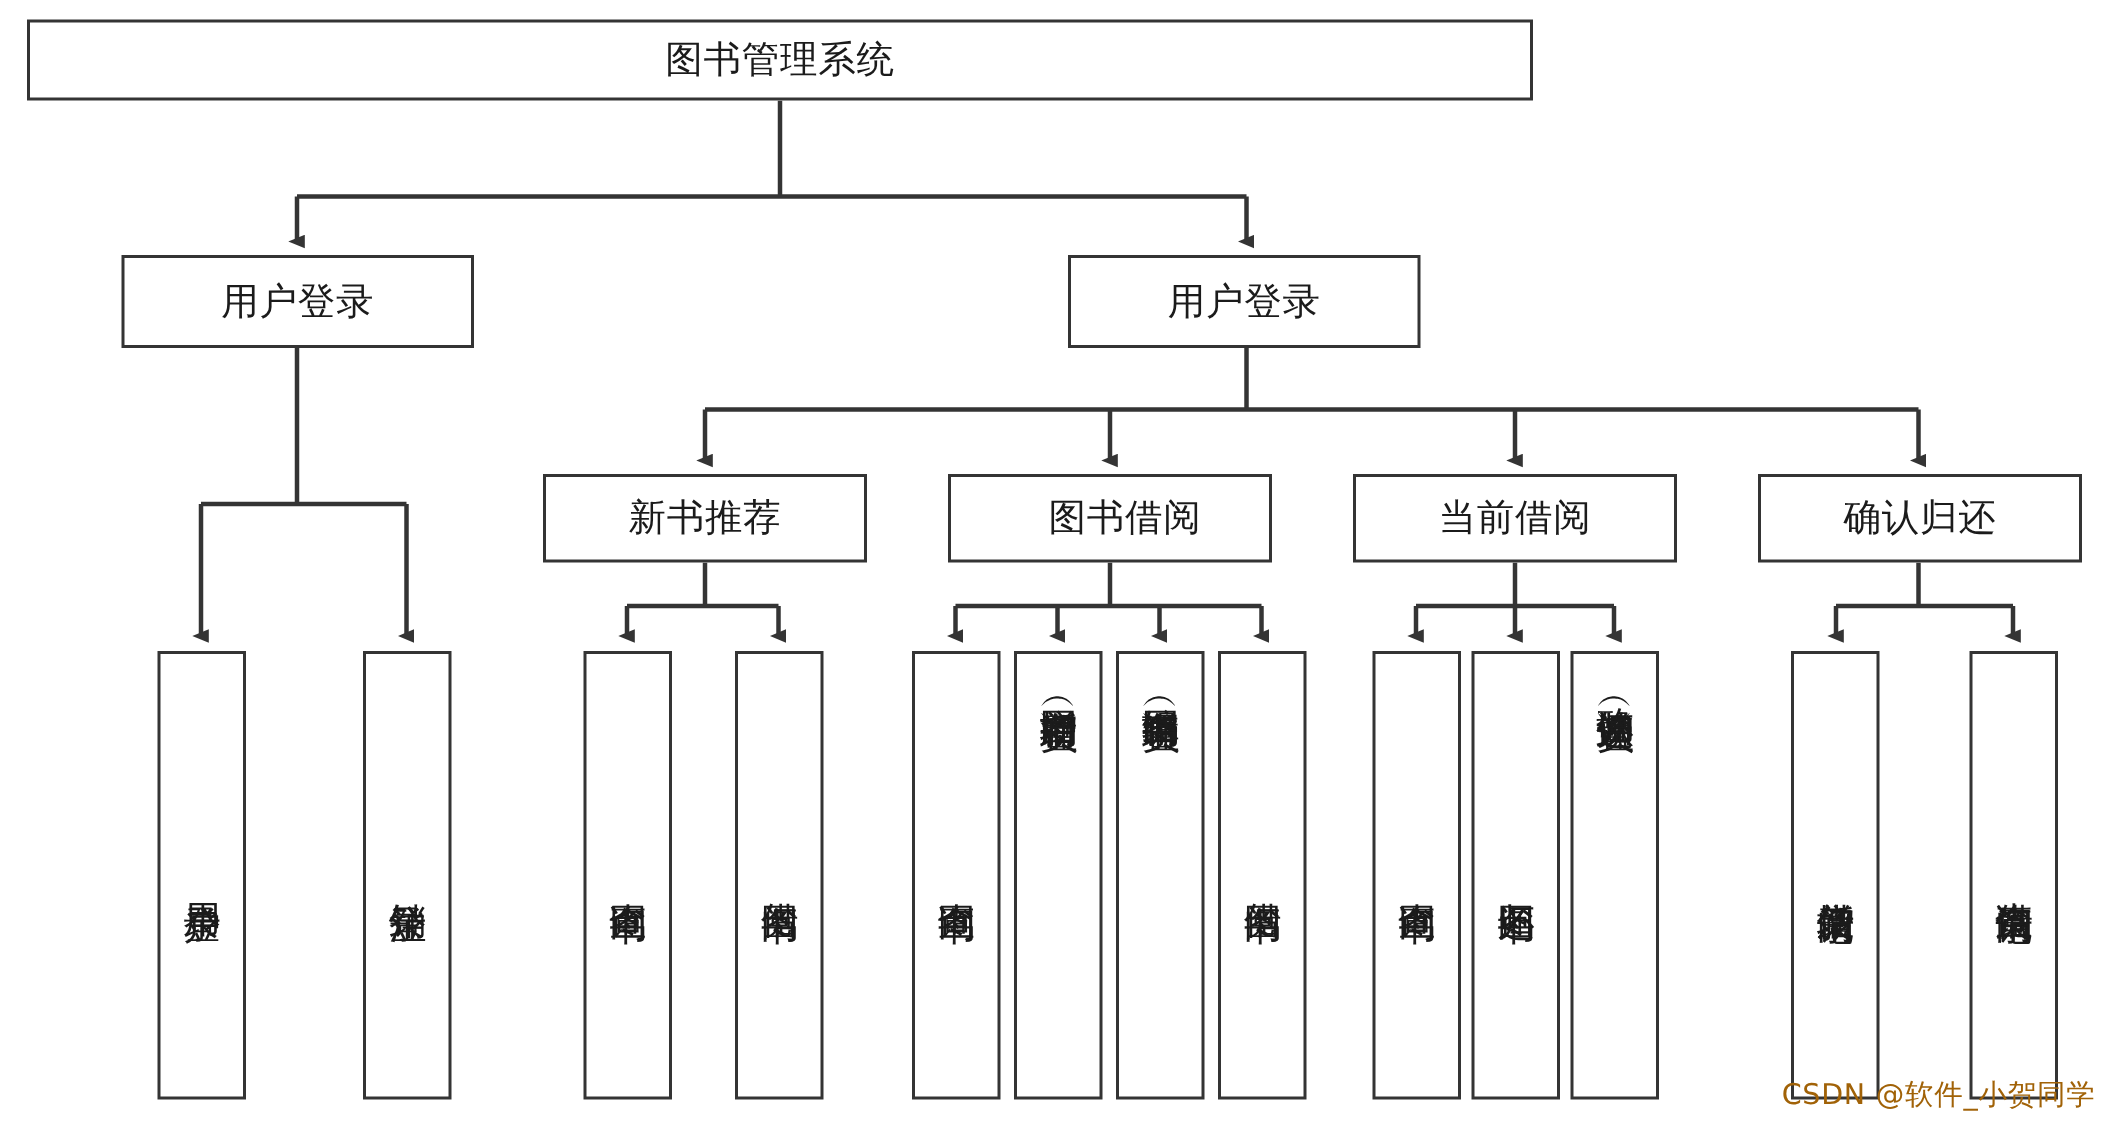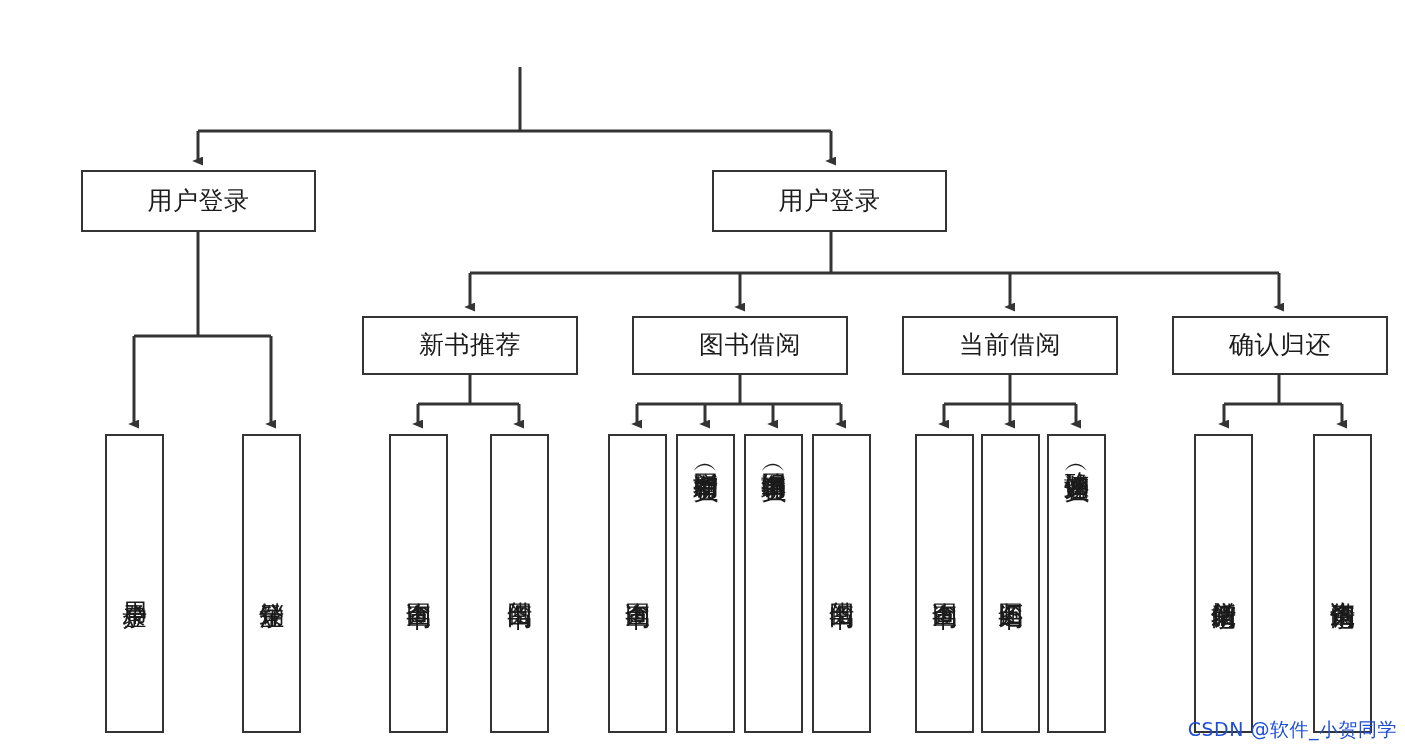--- a/index.html
+++ b/index.html
@@ -52,21 +52,21 @@
   }
   .leaf.mid{
     align-items:center;
     padding-top:0;
   }
   #watermark{
     position:absolute;
     right:8px;
     bottom:4px;
     font-size:19px;
-    color:#1d4ed8;
+    color:#a16207;
     white-space:nowrap;
     letter-spacing:0.5px;
   }
 </style>
 </head>
 <body>
 
 <div id="canvas">
 
   <svg id="edges" viewBox="0 0 1405 747" width="1405" height="747">
@@ -115,20 +115,23 @@
       <path d="M1010,404 L1010,424" marker-end="url(#arrow)"></path>
       <path d="M1076,404 L1076,424" marker-end="url(#arrow)"></path>
 
       <path d="M1279,375 L1279,404"></path>
       <path d="M1224,404 L1342,404"></path>
       <path d="M1224,404 L1224,424" marker-end="url(#arrow)"></path>
       <path d="M1342,404 L1342,424" marker-end="url(#arrow)"></path>
     </g>
   </svg>
 
+  <div class="node" style="left:18px;top:13px;width:1004px;height:54px;">
+    <span class="label">图书管理系统</span>
+  </div>
 
   <div class="node" style="left:81px;top:170px;width:235px;height:62px;">
     <span class="label">用户登录</span>
   </div>
   <div class="node" style="left:712px;top:170px;width:235px;height:62px;">
     <span class="label">用户登录</span>
   </div>
 
   <div class="node" style="left:362px;top:316px;width:216px;height:59px;">
     <span class="label">新书推荐</span>

